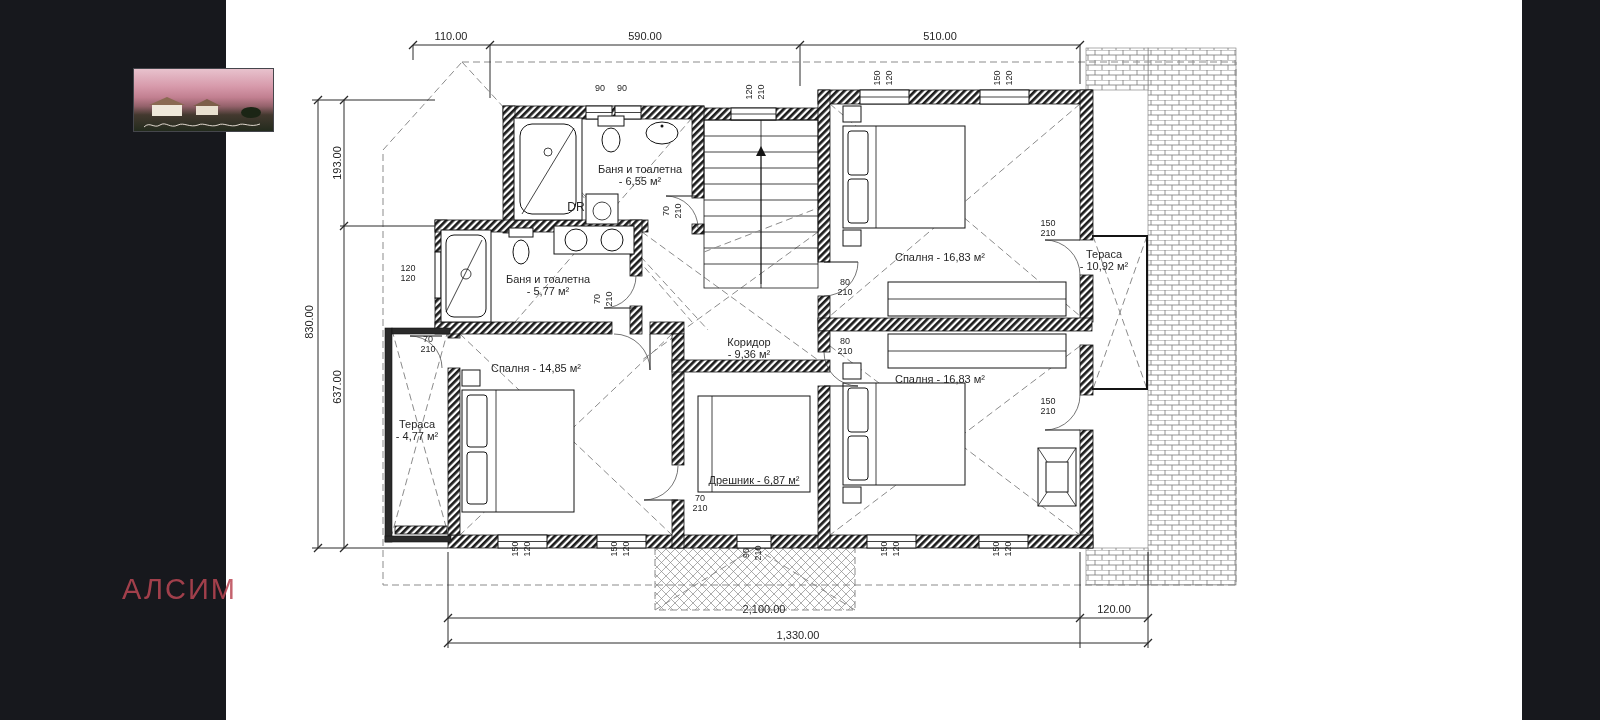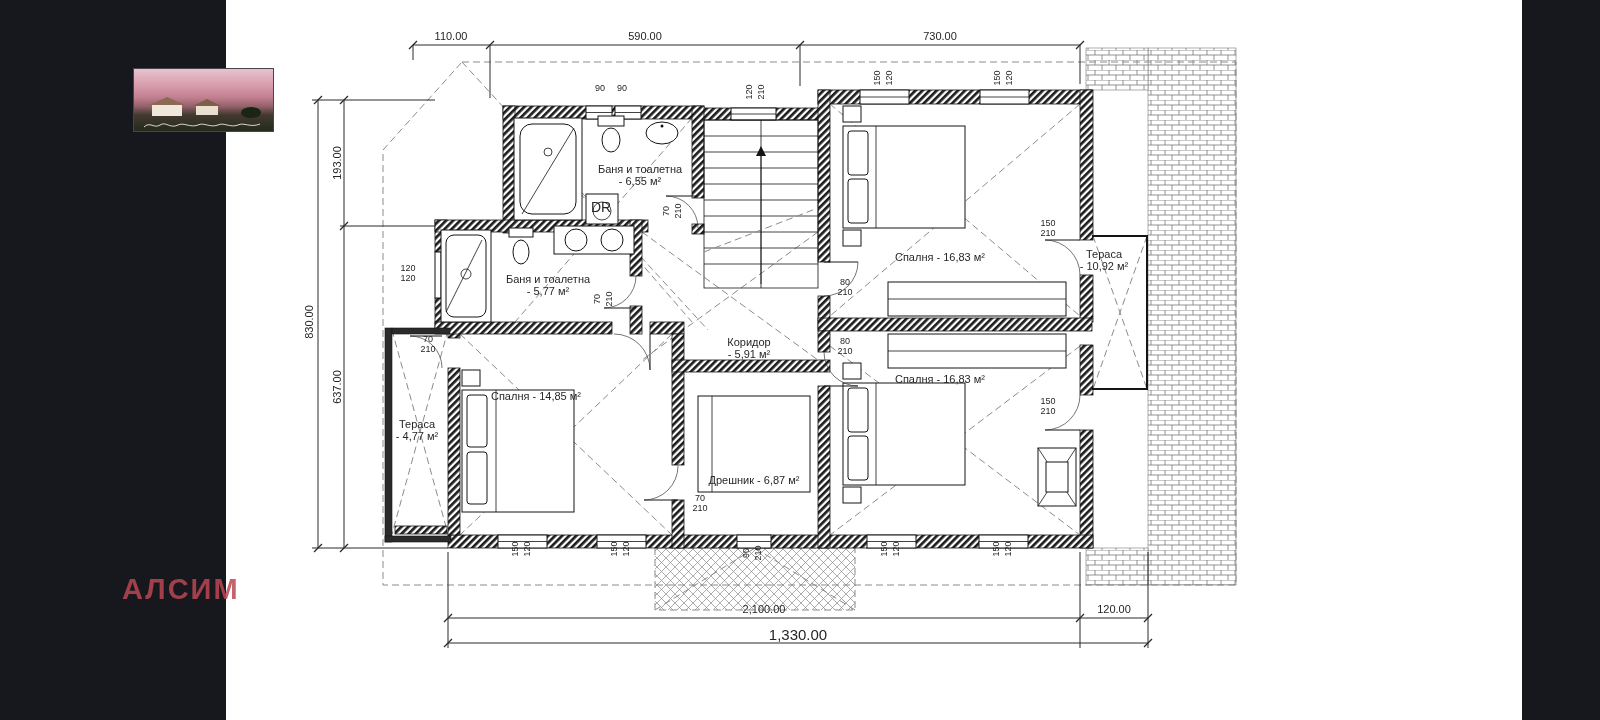--- a/index.html
+++ b/index.html
@@ -15,21 +15,21 @@
      background:linear-gradient(180deg,#e8c2cd 0%,#d79aab 28%,#c17f90 46%,#94626b 60%,#43392f 74%,#232b1d 100%);}
   .logo .house1{position:absolute;left:18px;bottom:15px;width:30px;height:11px;background:#efe8da;}
   .logo .roof1{position:absolute;left:15px;bottom:26px;width:0;height:0;
      border-left:18px solid transparent;border-right:18px solid transparent;border-bottom:8px solid #8a6a52;}
   .logo .house2{position:absolute;left:62px;bottom:16px;width:22px;height:9px;background:#e9e0d0;}
   .logo .roof2{position:absolute;left:59px;bottom:25px;width:0;height:0;
      border-left:14px solid transparent;border-right:14px solid transparent;border-bottom:7px solid #7d5f4a;}
   .logo .tree{position:absolute;right:12px;bottom:13px;width:20px;height:11px;background:#1b2515;border-radius:50%;}
   .logo .caption{position:absolute;left:6px;bottom:0;width:126px;height:12px;}
 
-  .watermark{position:absolute;left:122px;top:573px;font-size:29px;font-weight:bold;
+  .watermark{position:absolute;left:122px;top:573px;font-size:29px;font-weight:normal;
      letter-spacing:2px;color:rgba(186,70,84,0.85);}
 
   #plan-svg{position:absolute;left:0;top:0;}
   #labels-layer{position:absolute;left:0;top:0;width:1600px;height:720px;pointer-events:none;}
   .plan-label{position:absolute;color:#262626;text-align:center;white-space:pre-line;line-height:1.12;}
 
   .dash{stroke:#8b8b8b;stroke-width:1;stroke-dasharray:7 4;fill:none;}
   .wall{fill:url(#wallp);stroke:#141414;stroke-width:0.8;}
   .thinwall{fill:#2a2a2a;stroke:#141414;stroke-width:0.6;}
   .win rect{fill:#ffffff;stroke:#141414;stroke-width:1;}
@@ -286,35 +286,35 @@
 
   <div id="labels-layer">
       <div class="plan-label" style="left: 640px; top: 175px; font-size: 11px; transform: translate(-50%, -50%) rotate(0deg);">Баня и тоалетна
 - 6,55 м²</div>
       <div class="plan-label" style="left: 548px; top: 285px; font-size: 11px; transform: translate(-50%, -50%) rotate(0deg);">Баня и тоалетна
 - 5,77 м²</div>
       <div class="plan-label" style="left: 940px; top: 257px; font-size: 11px; transform: translate(-50%, -50%) rotate(0deg);">Спалня - 16,83 м²</div>
       <div class="plan-label" style="left: 1104px; top: 260px; font-size: 11px; transform: translate(-50%, -50%) rotate(0deg);">Тераса
 - 10,92 м²</div>
       <div class="plan-label" style="left: 749px; top: 348px; font-size: 11px; transform: translate(-50%, -50%) rotate(0deg);">Коридор
-- 5,91 м²</div>
+- 9,36 м²</div>
       <div class="plan-label" style="left: 940px; top: 379px; font-size: 11px; transform: translate(-50%, -50%) rotate(0deg);">Спалня - 16,83 м²</div>
-      <div class="plan-label" style="left: 536px; top: 396px; font-size: 11px; transform: translate(-50%, -50%) rotate(0deg);">Спалня - 14,85 м²</div>
+      <div class="plan-label" style="left: 536px; top: 368px; font-size: 11px; transform: translate(-50%, -50%) rotate(0deg);">Спалня - 14,85 м²</div>
       <div class="plan-label" style="left: 417px; top: 430px; font-size: 11px; transform: translate(-50%, -50%) rotate(0deg);">Тераса
 - 4,77 м²</div>
-      <div class="plan-label" style="left: 754px; top: 480px; font-size: 11px; transform: translate(-50%, -50%) rotate(0deg);">Дрешник - 6,87 м²</div>
+      <div class="plan-label" style="left: 754px; top: 480px; font-size: 11px; transform: translate(-50%, -50%) rotate(0deg); text-decoration: underline;">Дрешник - 6,87 м²</div>
       <div class="plan-label" style="left: 451px; top: 36px; font-size: 11px; transform: translate(-50%, -50%) rotate(0deg);">110.00</div>
       <div class="plan-label" style="left: 645px; top: 36px; font-size: 11px; transform: translate(-50%, -50%) rotate(0deg);">590.00</div>
-      <div class="plan-label" style="left: 940px; top: 36px; font-size: 11px; transform: translate(-50%, -50%) rotate(0deg);">730.00</div>
+      <div class="plan-label" style="left: 940px; top: 36px; font-size: 11px; transform: translate(-50%, -50%) rotate(0deg);">510.00</div>
       <div class="plan-label" style="left: 309px; top: 322px; font-size: 11px; transform: translate(-50%, -50%) rotate(-90deg);">830.00</div>
       <div class="plan-label" style="left: 337px; top: 163px; font-size: 11px; transform: translate(-50%, -50%) rotate(-90deg);">193.00</div>
       <div class="plan-label" style="left: 337px; top: 387px; font-size: 11px; transform: translate(-50%, -50%) rotate(-90deg);">637.00</div>
       <div class="plan-label" style="left: 764px; top: 609px; font-size: 11px; transform: translate(-50%, -50%) rotate(0deg);">2,100.00</div>
       <div class="plan-label" style="left: 1114px; top: 609px; font-size: 11px; transform: translate(-50%, -50%) rotate(0deg);">120.00</div>
-      <div class="plan-label" style="left: 798px; top: 635px; font-size: 15px; transform: translate(-50%, -50%) rotate(0deg);">1,330.00</div>
+      <div class="plan-label" style="left: 798px; top: 635px; font-size: 11px; transform: translate(-50%, -50%) rotate(0deg);">1,330.00</div>
       <div class="plan-label" style="left: 600px; top: 88px; font-size: 9px; transform: translate(-50%, -50%) rotate(0deg);">90</div>
       <div class="plan-label" style="left: 622px; top: 88px; font-size: 9px; transform: translate(-50%, -50%) rotate(0deg);">90</div>
       <div class="plan-label" style="left: 749px; top: 92px; font-size: 9px; transform: translate(-50%, -50%) rotate(-90deg);">120</div>
       <div class="plan-label" style="left: 761px; top: 92px; font-size: 9px; transform: translate(-50%, -50%) rotate(-90deg);">210</div>
       <div class="plan-label" style="left: 877px; top: 78px; font-size: 9px; transform: translate(-50%, -50%) rotate(-90deg);">150</div>
       <div class="plan-label" style="left: 889px; top: 78px; font-size: 9px; transform: translate(-50%, -50%) rotate(-90deg);">120</div>
       <div class="plan-label" style="left: 997px; top: 78px; font-size: 9px; transform: translate(-50%, -50%) rotate(-90deg);">150</div>
       <div class="plan-label" style="left: 1009px; top: 78px; font-size: 9px; transform: translate(-50%, -50%) rotate(-90deg);">120</div>
       <div class="plan-label" style="left: 408px; top: 273px; font-size: 9px; transform: translate(-50%, -50%) rotate(0deg);">120
 120</div>
@@ -337,15 +337,15 @@
       <div class="plan-label" style="left: 515px; top: 549px; font-size: 9px; transform: translate(-50%, -50%) rotate(-90deg);">150</div>
       <div class="plan-label" style="left: 527px; top: 549px; font-size: 9px; transform: translate(-50%, -50%) rotate(-90deg);">120</div>
       <div class="plan-label" style="left: 614px; top: 549px; font-size: 9px; transform: translate(-50%, -50%) rotate(-90deg);">150</div>
       <div class="plan-label" style="left: 626px; top: 549px; font-size: 9px; transform: translate(-50%, -50%) rotate(-90deg);">120</div>
       <div class="plan-label" style="left: 884px; top: 549px; font-size: 9px; transform: translate(-50%, -50%) rotate(-90deg);">150</div>
       <div class="plan-label" style="left: 896px; top: 549px; font-size: 9px; transform: translate(-50%, -50%) rotate(-90deg);">120</div>
       <div class="plan-label" style="left: 996px; top: 549px; font-size: 9px; transform: translate(-50%, -50%) rotate(-90deg);">150</div>
       <div class="plan-label" style="left: 1008px; top: 549px; font-size: 9px; transform: translate(-50%, -50%) rotate(-90deg);">120</div>
       <div class="plan-label" style="left: 746px; top: 553px; font-size: 9px; transform: translate(-50%, -50%) rotate(-90deg);">90</div>
       <div class="plan-label" style="left: 758px; top: 553px; font-size: 9px; transform: translate(-50%, -50%) rotate(-90deg);">210</div>
-      <div class="plan-label" style="left: 601px; top: 208px; font-size: 14px; transform: translate(-50%, -50%) rotate(0deg);">DR</div>
+      <div class="plan-label" style="left: 576px; top: 208px; font-size: 12px; transform: translate(-50%, -50%) rotate(0deg);">DR</div>
     </div>
 </div>
 
 </body></html>

